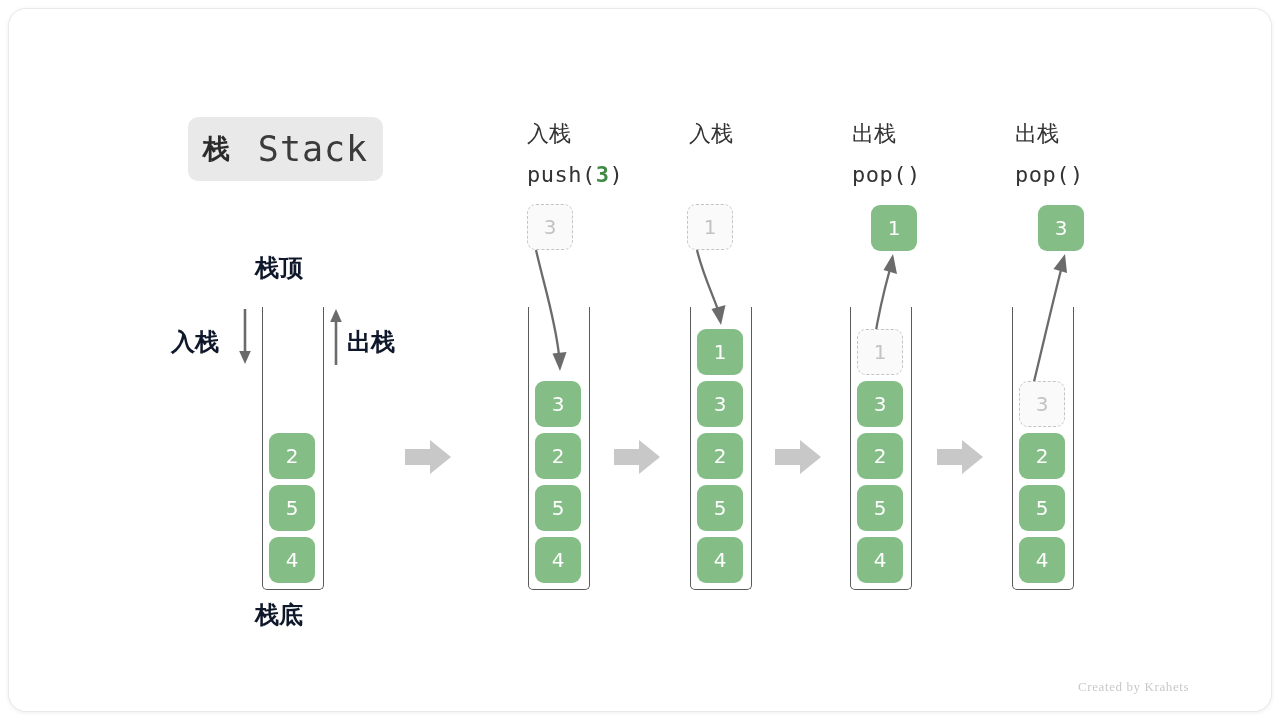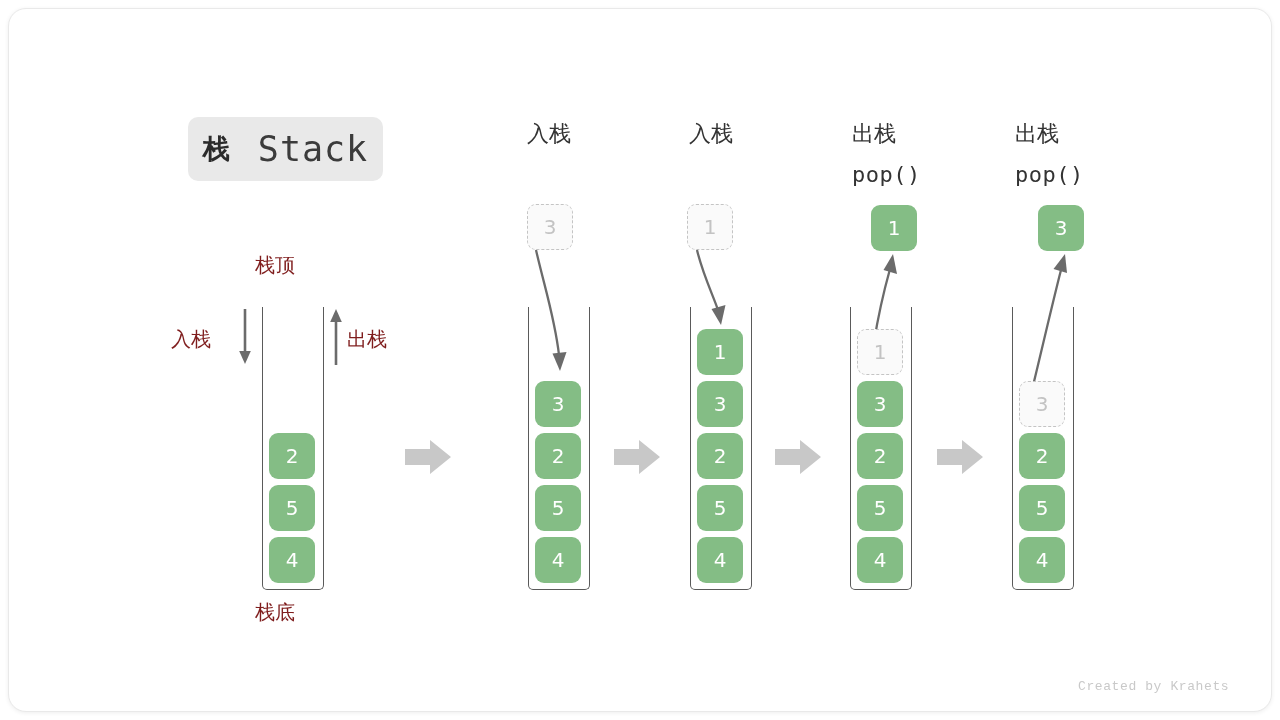--- a/index.html
+++ b/index.html
@@ -29,21 +29,21 @@
     font-weight:bold;font-size:27px;color:#2b2b2b;letter-spacing:0;
   }
   #title-chip .t-en{
     font-family:"DejaVu Sans Mono","Liberation Mono",monospace;
     font-size:35px;color:#3b3b3b;margin-left:28px;letter-spacing:1px;
   }
 
   
   .side-label{
     font-family:"DejaVu Sans","Liberation Sans",sans-serif;
-    font-weight:normal;font-size:20px;color:#7f1d1d;
+    font-weight:bold;font-size:24px;color:#0f172a;
     white-space:nowrap;
   }
 
   
   .col-head{
     font-size:22px;color:#3a3a3a;white-space:nowrap;line-height:41px;
   }
   .col-head .cn{
     font-family:"DejaVu Sans","Liberation Sans",sans-serif;
     font-size:22px;color:#333;
@@ -80,21 +80,21 @@
   .cell.ghost{
     background:#fafafa;
     border:1.7px dashed #c4c4c4;
     color:#c3c3c3;
   }
 
   
   .flow-arrow{width:46px;height:34px;}
 
   .credit{
-    font-family:Liberation Mono, monospace;
+    font-family:Liberation Serif, serif;
     font-size:13px;color:#c9c9c9;letter-spacing:0.6px;white-space:nowrap;
   }
   svg{overflow:visible;}
 </style>
 </head>
 <body>
 
 <div id="canvas">
 
   <div class="abs" id="title-chip">
@@ -132,20 +132,23 @@
   <div class="abs" style="left:246px;top:590px;">
     <span class="side-label">栈底</span>
   </div>
 
   <svg class="abs flow-arrow" style="left:396px;top:431px;" viewBox="0 0 46 34">
     <path d="M0 9 H25 V0 L46 17 L25 34 V25 H0 Z" fill="#c8c8c8"></path>
   </svg>
 
   <div class="abs col-head" style="left:518px;top:104px;">
     <div><span class="cn">入栈</span></div>
+    <div>
+      <span class="code">push(</span><span class="code arg">3</span><span class="code">)</span>
+    </div>
   </div>
 
   <div class="abs cell ghost" style="left:518px;top:195px;">3</div>
 
   <svg class="abs" style="left:510px;top:238px;" width="70" height="132">
     <path d="M17 3 C26 42, 36 72, 40 108" stroke="#6b6b6b" stroke-width="2.3" fill="none"></path>
     <path d="M41 124 L33.5 106.5 L47.5 105 Z" fill="#6b6b6b"></path>
   </svg>
 
   <div class="abs stack-box" style="left:519px;top:298px;width:62px;height:283px;"></div>

